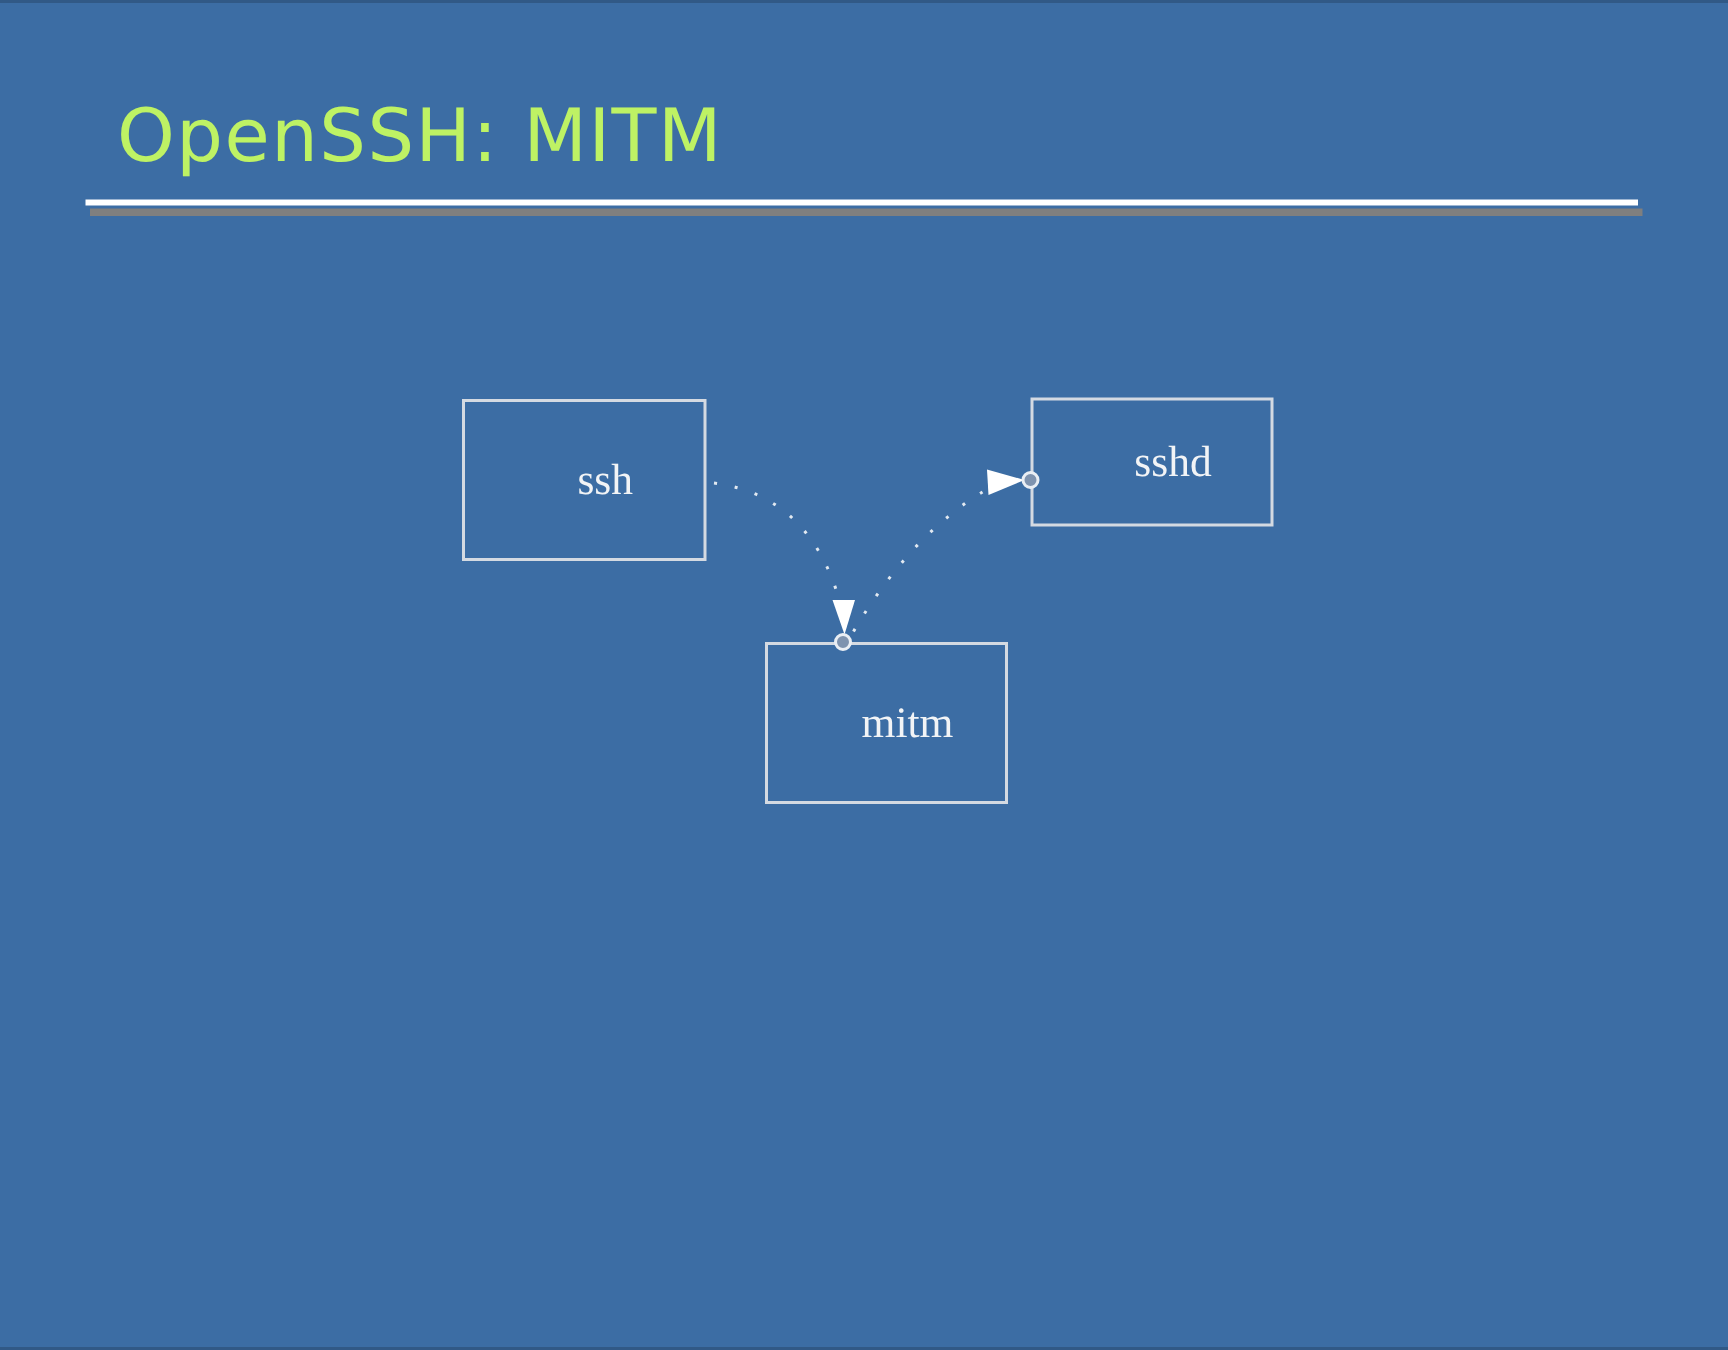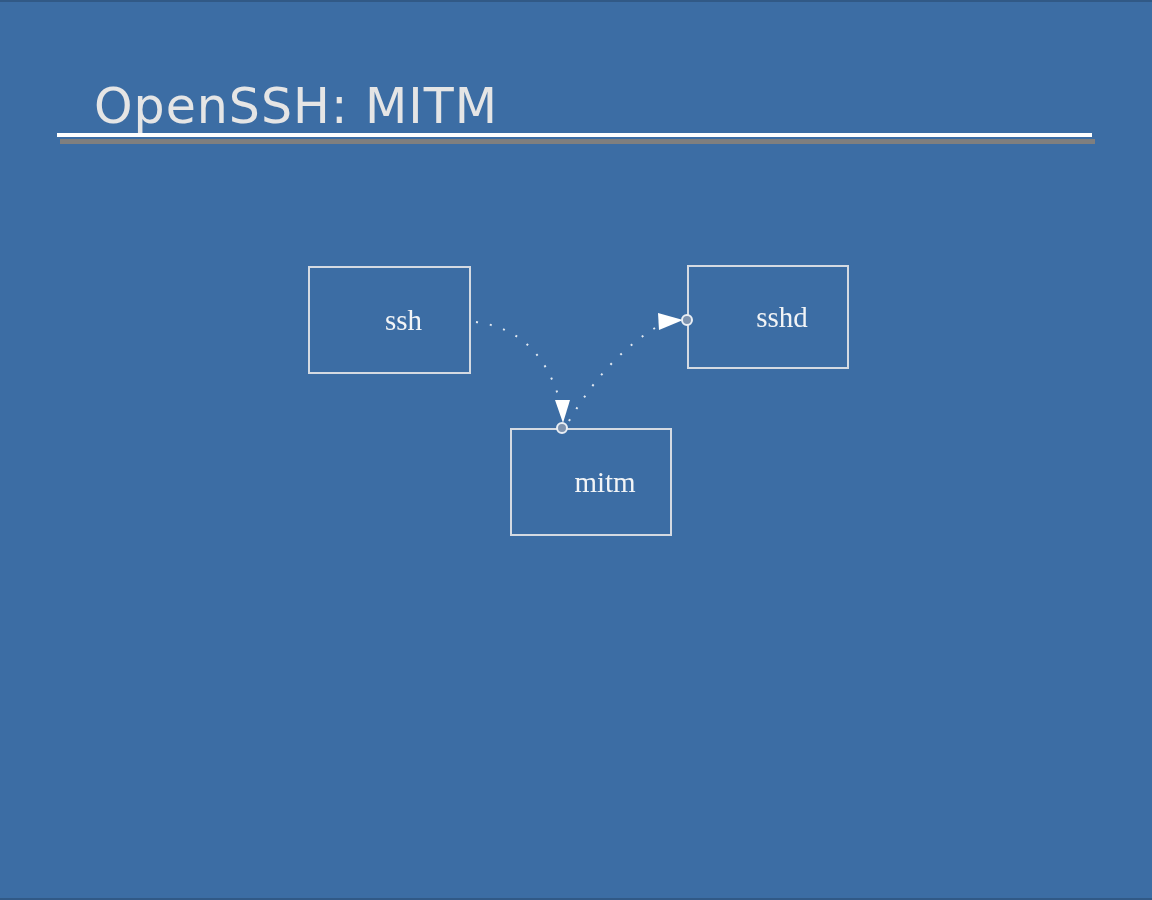--- a/index.html
+++ b/index.html
@@ -13,26 +13,26 @@
     height: 900px;
     background: #3c6da4;
     overflow: hidden;
     font-family: "Liberation Sans", sans-serif;
     box-shadow: inset 0 2px 0 rgba(0,0,0,0.18), inset 0 -2px 0 rgba(0,0,0,0.18);
   }
   .slide-title {
     position: absolute;
     left: 78px;
     top: 62px;
-    margin: 16px;
+    margin: 0;
     font-family: "DejaVu Sans", sans-serif;
     font-size: 49px;
     font-weight: normal;
     letter-spacing: 1px;
-    color: #e5e5e5;
+    color: #bef264;
     white-space: nowrap;
   }
   .rule-white {
     position: absolute;
     left: 57px;
     top: 133px;
     width: 1035px;
     height: 4px;
     background: #ffffff;
   }
@@ -52,21 +52,21 @@
     justify-content: center;
     box-sizing: border-box;
   }
   .node-label {
     font-family: "Liberation Serif", serif;
     font-size: 29px;
     color: #f2f4f6;
     margin-left: 28px;
   }
   .node-ssh  { left: 308px; top: 266px; width: 163px; height: 108px; }
-  .node-sshd { left: 687px; top: 265px; width: 162px; height: 104px; }
+  .node-sshd { left: 687px; top: 265px; width: 162px; height: 86px; }
   .node-mitm { left: 510px; top: 428px; width: 162px; height: 108px; }
   .connector-layer {
     position: absolute;
     left: 0;
     top: 0;
     pointer-events: none;
   }
   .edge-dotted {
     fill: none;
     stroke: #ffffff;

